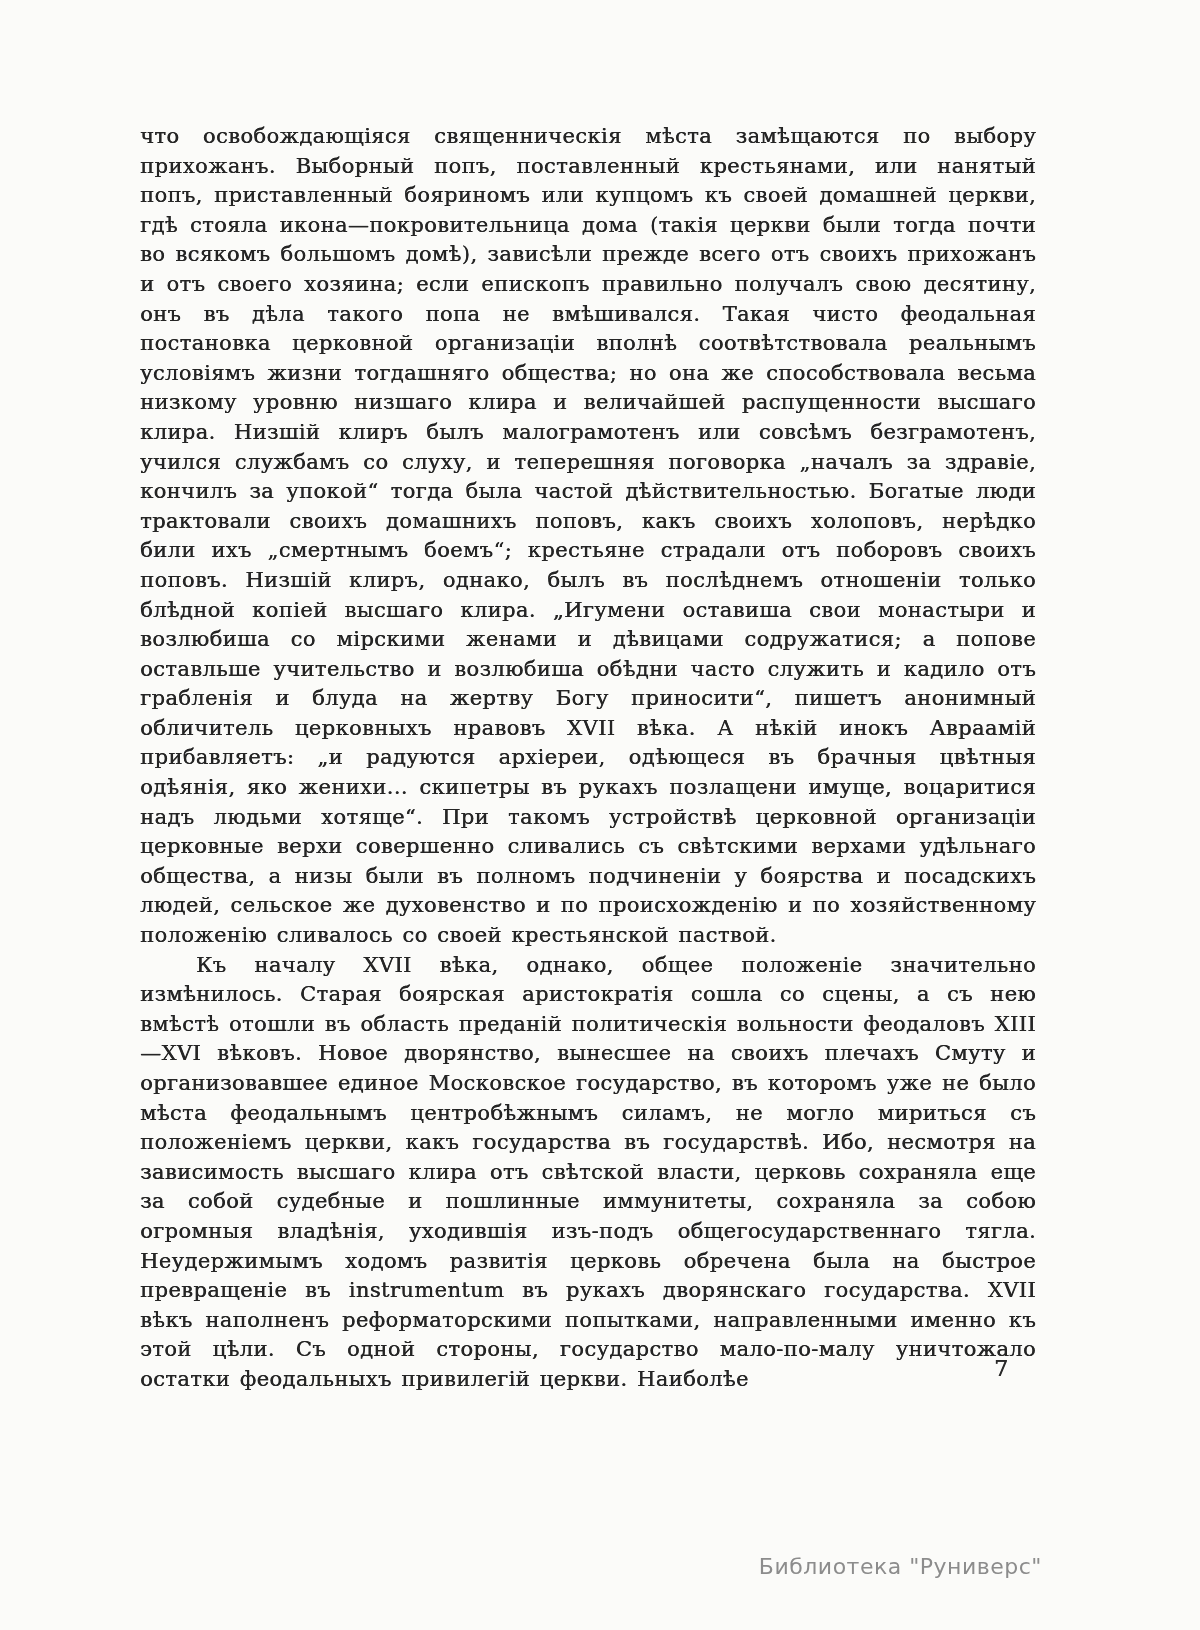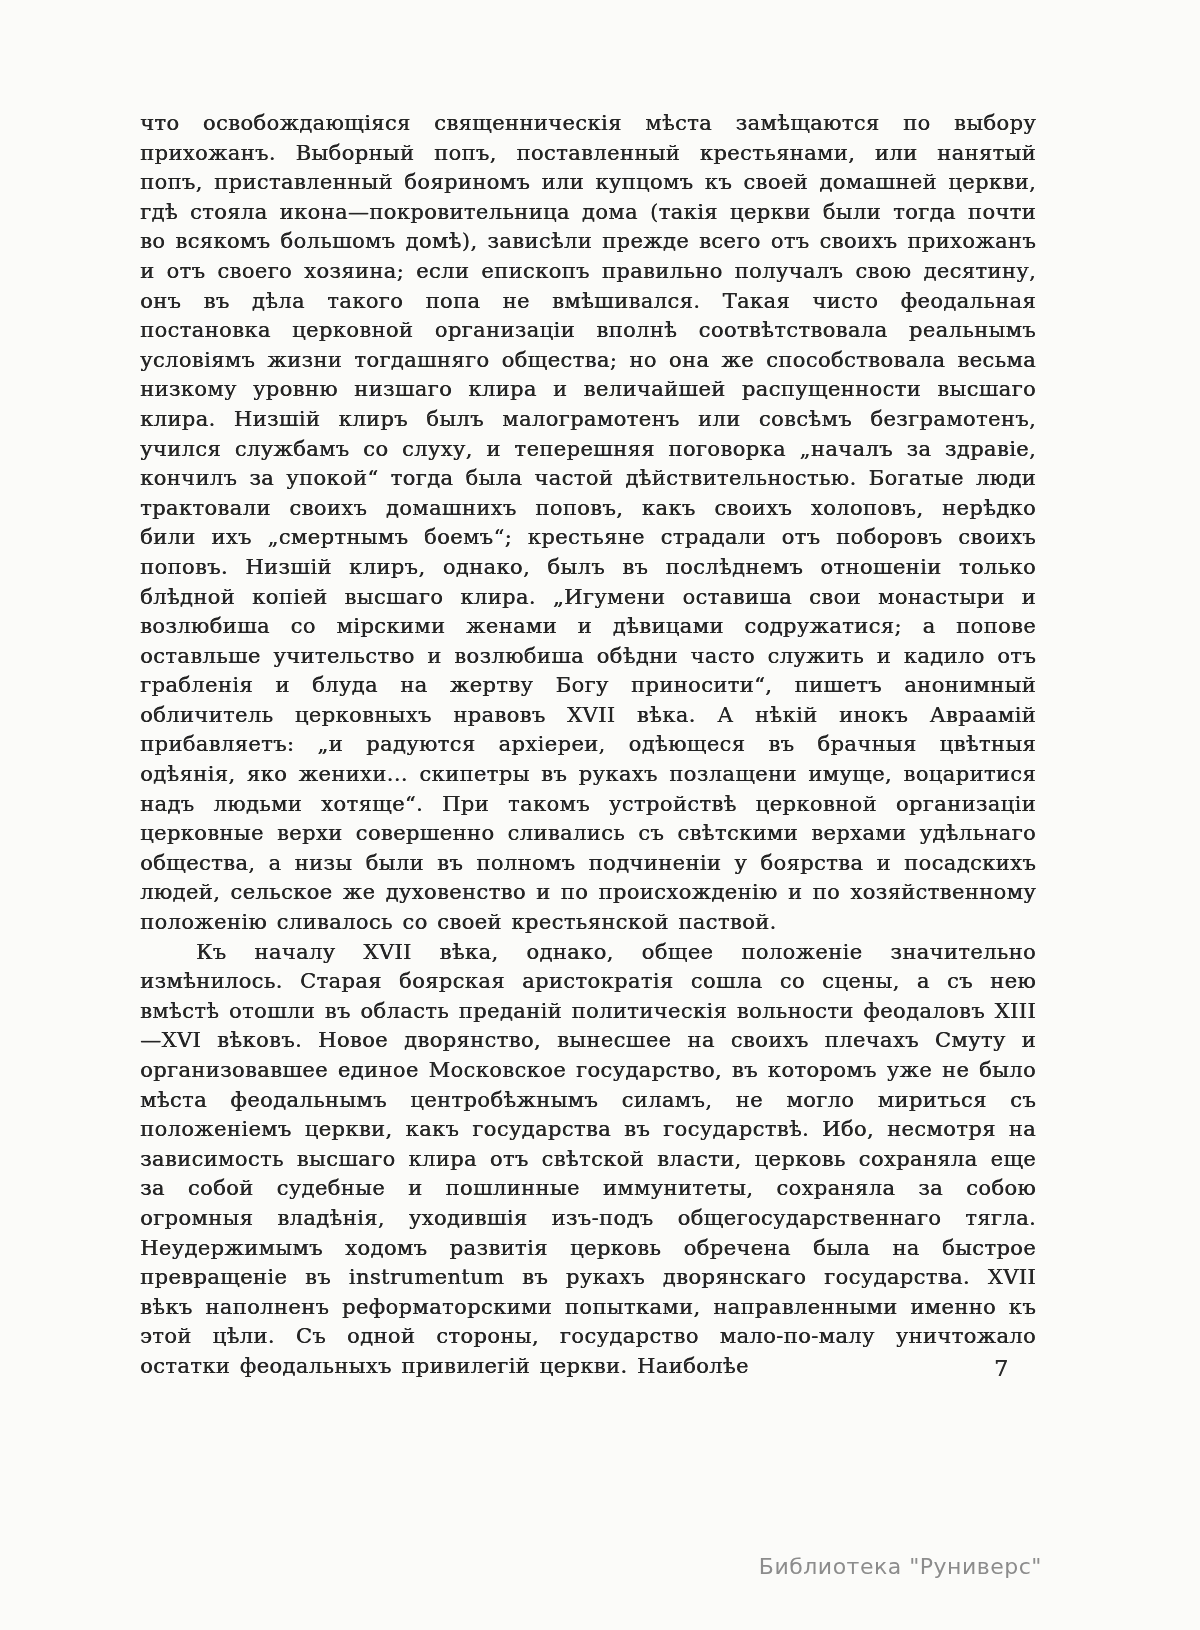--- a/index.html
+++ b/index.html
@@ -14,21 +14,21 @@
     overflow: hidden;
   }
   .scan-page {
     position: absolute;
     inset: 0;
     background: #fbfbf9;
   }
   .text-block {
     position: absolute;
     left: 140px;
-    top: 109px;
+    top: 122px;
     width: 896px;
     font-family: "DejaVu Serif", "Liberation Serif", serif;
     color: #252525;
   }
   .text-block p {
     margin: 0;
     font-size: 21px;
     line-height: 29.6px;
     text-align: justify;
     letter-spacing: 0.4px;

